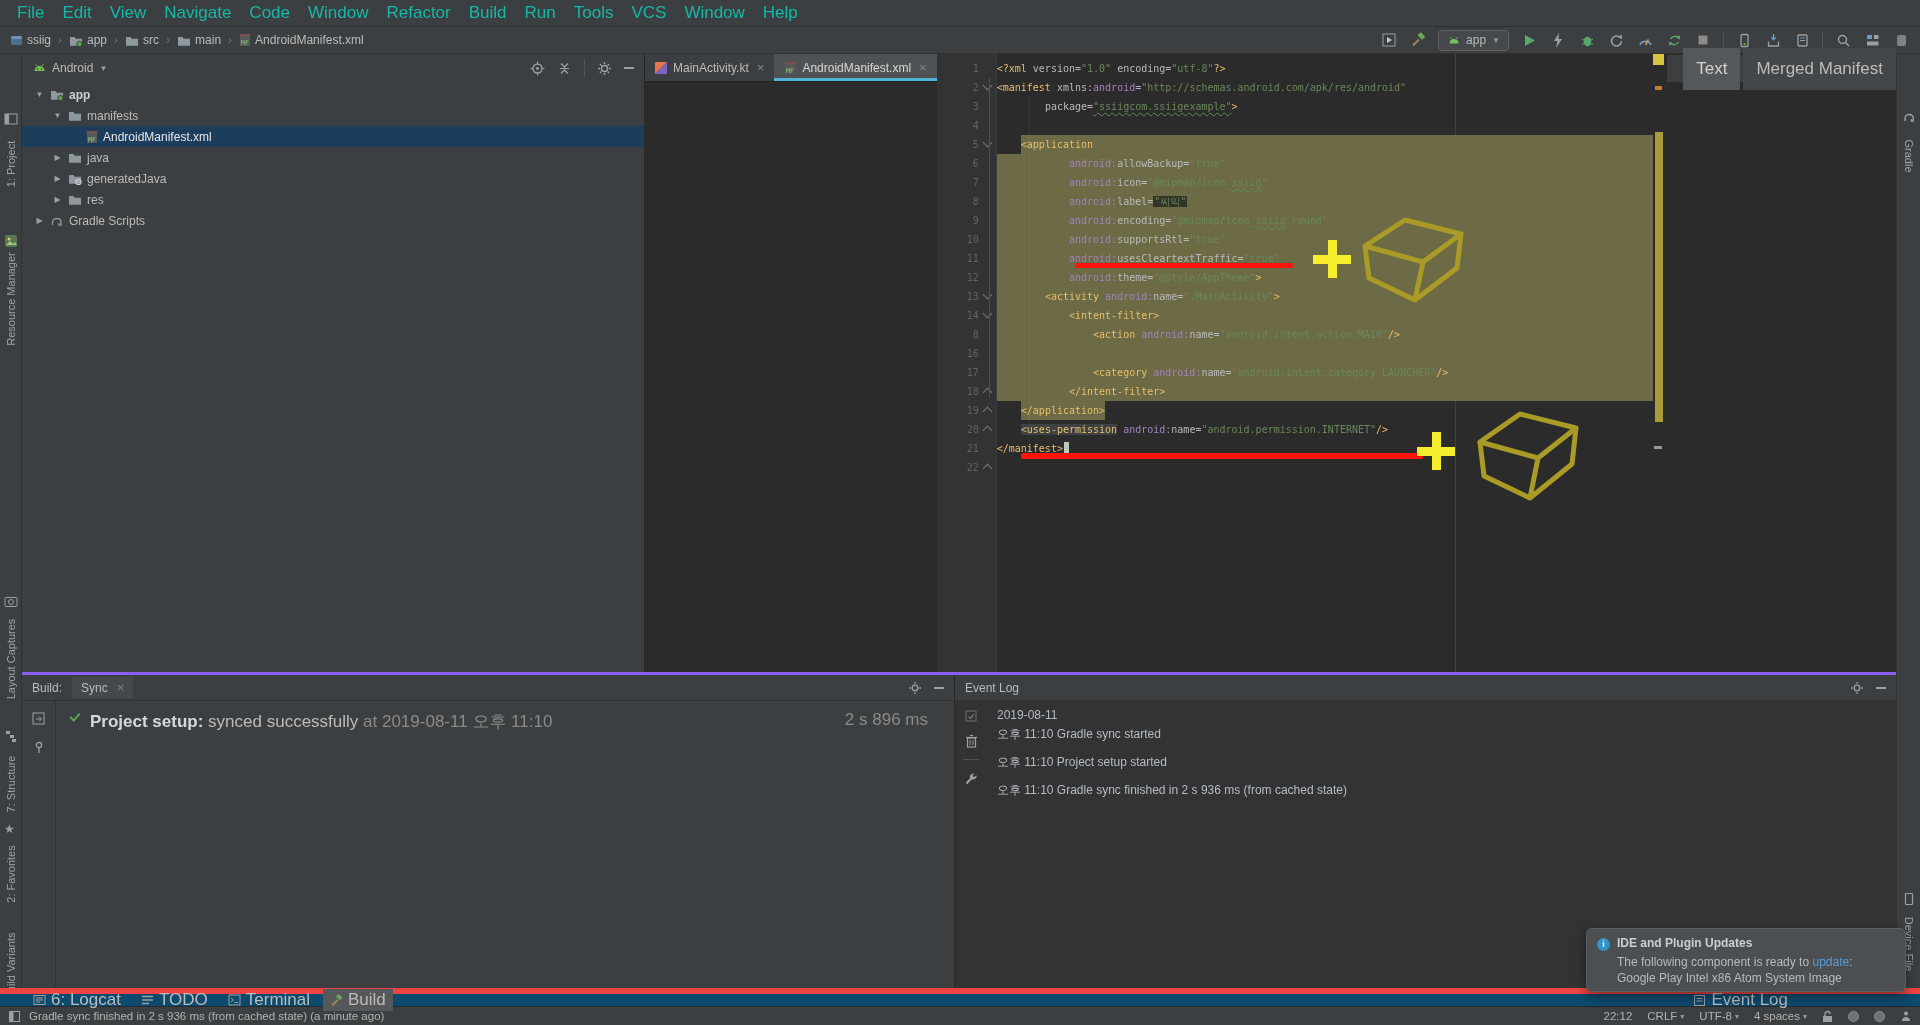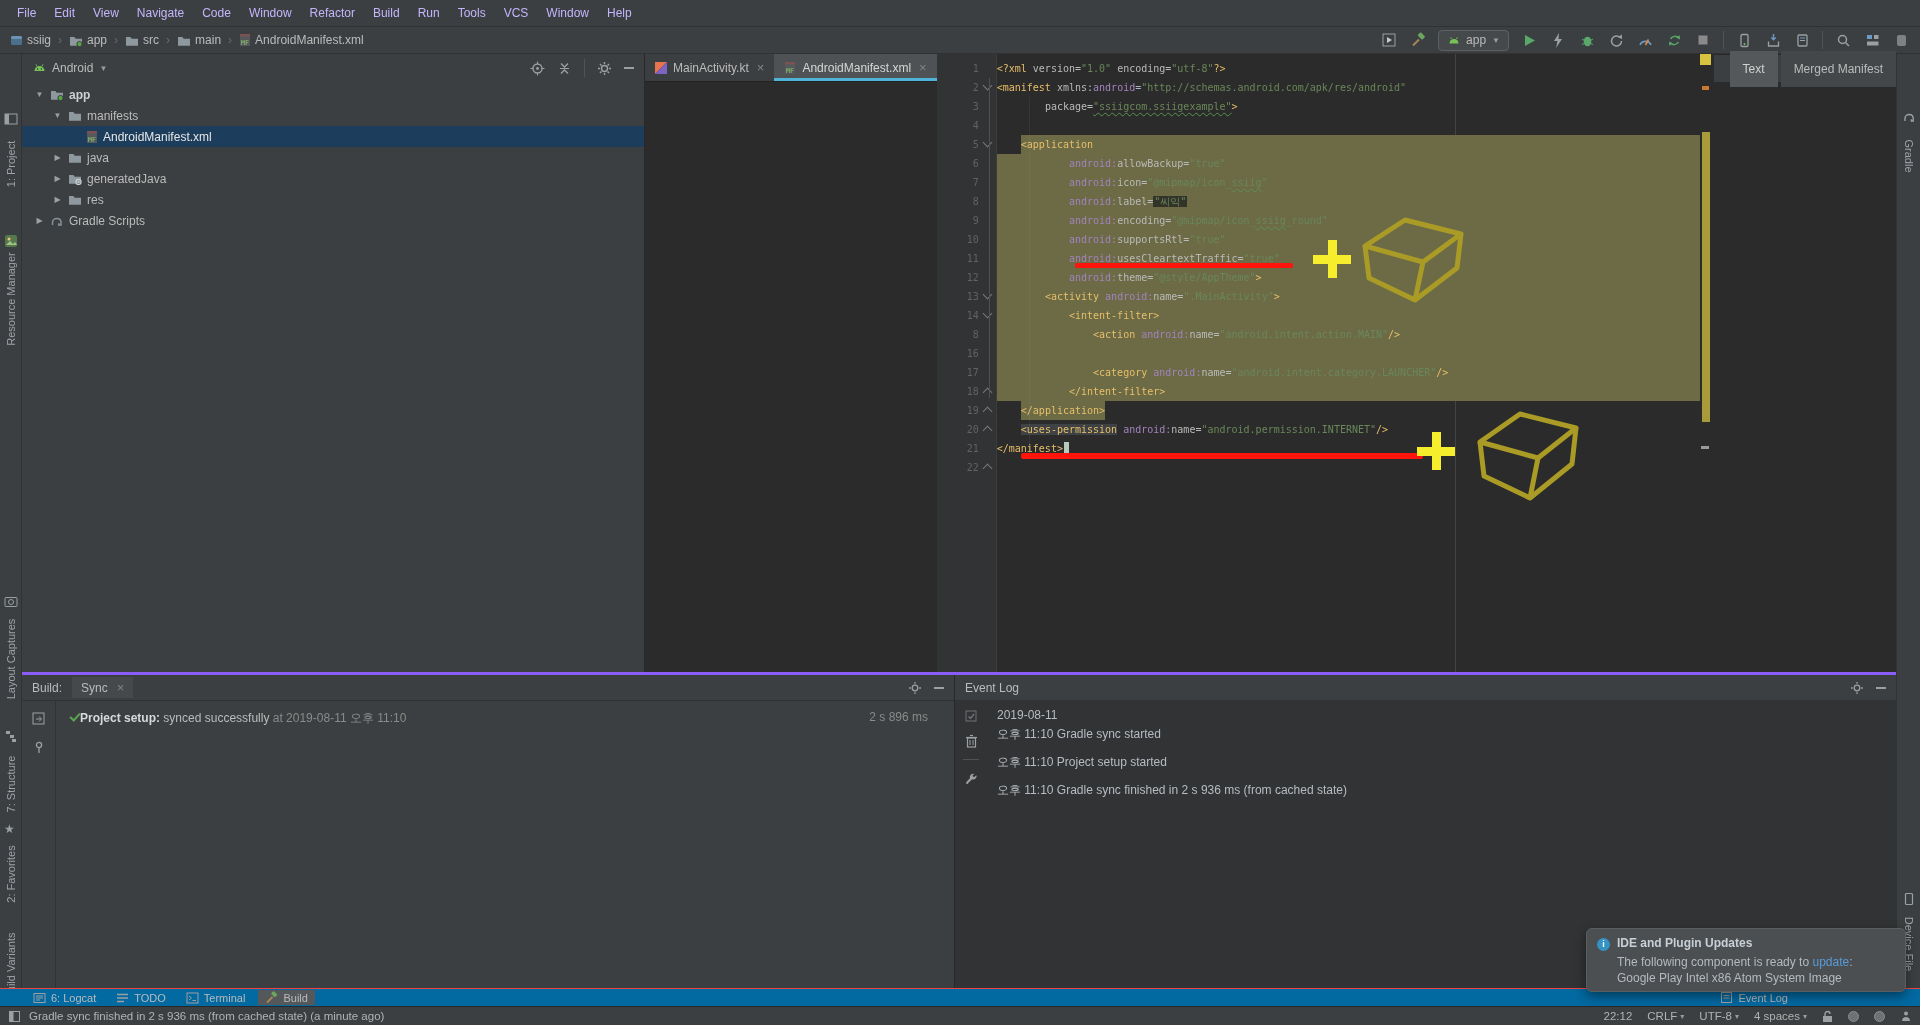--- a/index.html
+++ b/index.html
@@ -3,21 +3,21 @@
 <meta charset="utf-8">
 <style>
   html,body{margin:0;padding:0;background:#1e1e1e}
   #app{position:relative;width:1920px;height:1025px;background:#3c3f41;color:#bbbbbb;
        font-family:"Liberation Sans",sans-serif;font-size:12px;overflow:hidden;user-select:none}
   *{box-sizing:border-box}
   svg{display:block}
 
   
   #menubar{height:27px;display:flex;align-items:center;padding-left:8px;background:#3c3f41;border-bottom:1px solid #323232}
-  #menubar .mi{padding:0 9px;font-size:12px;color:#c4b5fd}
+  #menubar .mi{padding:0 9px;font-size:17px;color:#14b8a6}
 
   
   #toolbar{height:27px;display:flex;align-items:center;justify-content:space-between;padding:0 10px;border-bottom:1px solid #323232}
   #breadcrumbs{display:flex;align-items:center;gap:7px}
   .crumb{display:flex;align-items:center;gap:4px;color:#bbbbbb}
   .bsep{color:#6a6a6a;font-size:12px}
   #toolbar-right{display:flex;align-items:center;gap:11px}
   .ticon{width:18px;height:18px;display:flex;align-items:center;justify-content:center}
   .tdiv{width:1px;height:18px;background:#515354}
   #run-combo{display:flex;align-items:center;gap:6px;border:1px solid #5e6163;background:#45494b;border-radius:4px;padding:2px 8px;height:21px}
@@ -81,49 +81,49 @@
   #margin-guide{position:absolute;left:518px;top:0;bottom:0;width:1px;background:#434343}
   #indent-guide{position:absolute;left:92px;top:43px;height:360px;width:1px;background:rgba(187,187,187,.08)}
   .red-line{position:absolute;background:#ff140b;border-radius:2px;z-index:6}
   .plus{position:absolute;width:38px;height:38px;z-index:7}
   .plus::before{content:"";position:absolute;left:0;top:15px;width:38px;height:9px;background:#f6ed2d}
   .plus::after{content:"";position:absolute;left:15px;top:0;width:9px;height:38px;background:#f6ed2d}
   .sketch{position:absolute;z-index:7}
   .mark{position:absolute;z-index:8}
 
   #editor-bottom-tabs{height:28px;background:#3c3f41;border-top:1px solid #282828;display:flex;align-items:center;gap:3px;padding-left:16px;flex:none}
-  .btab{padding:11px 13px;font-size:12px;background:#44474a;color:#bbbbbb}
+  .btab{padding:11px 13px;font-size:17px;background:#44474a;color:#bbbbbb}
   .btab.active{background:#55585a;color:#d2d2d2}
 
   
   #bottom-row{flex:1;display:flex;border-top:3px solid #8b5cf6;min-height:0}
   #build-panel{width:933px;display:flex;flex-direction:column;border-right:1px solid #282828;background:#3c3f41}
   #build-header{height:26px;display:flex;align-items:center;gap:10px;padding:0 10px;border-bottom:1px solid #323232}
   .hdr-icons{margin-left:auto;display:flex;align-items:center;gap:12px}
   .bp-tab{background:#46494c;padding:3px 9px;display:flex;align-items:center;gap:7px}
   #build-body{flex:1;display:flex;min-height:0}
   #build-strip{width:34px;border-right:1px solid #323232;display:flex;flex-direction:column;align-items:center;gap:14px;padding-top:10px}
-  #build-main{flex:1;padding:9px 12px;display:flex;align-items:flex-start;gap:0;font-size:12px}
+  #build-main{flex:1;padding:9px 12px;display:flex;align-items:flex-start;gap:10px;font-size:17px}
   .chk{width:12px;height:12px;position:relative;margin-top:2px}
   .chk::after{content:"";position:absolute;left:2px;top:1px;width:8px;height:4px;border-left:2px solid #5ba653;border-bottom:2px solid #5ba653;transform:rotate(-48deg)}
   .dim{color:#8a8a8a}
   #build-duration{margin-left:auto;color:#8a8a8a;padding-right:14px}
   .minbar{width:10px;height:2px;background:#9da0a3}
 
   #event-log{flex:1;display:flex;flex-direction:column;background:#313335;min-width:0}
   #el-header{height:26px;background:#3c3f41;display:flex;align-items:center;padding:0 10px;border-bottom:1px solid #323232}
   #el-body{flex:1;display:flex;min-height:0}
   #el-strip{width:32px;display:flex;flex-direction:column;align-items:center;gap:11px;padding-top:8px}
   .strip-div{width:16px;height:1px;background:#505254}
   #el-entries{padding:7px 8px 0 10px;font-size:12px;color:#b6bcc2}
   .el-line{height:18px;white-space:nowrap}
   .el-gap{height:10px}
 
   
-  #tool-row{height:18px;display:flex;align-items:center;gap:6px;padding-left:26px;border-top:1px solid #ef4444;position:relative;font-size:11px;background:#0369a1}
+  #tool-row{height:18px;display:flex;align-items:center;gap:6px;padding-left:26px;border-top:6px solid #ef4444;position:relative;font-size:17px;background:#0c4a6e}
   .twb{display:flex;align-items:center;gap:5px;padding:1px 7px;color:#bbbbbb}
   .twb.active{background:#55585b}
   #tw-right{position:absolute;right:132px;display:flex;align-items:center;gap:5px}
 
   #statusbar{height:19px;display:flex;align-items:center;gap:8px;padding:0 8px;border-top:1px solid #282828;font-size:11.5px;color:#b2b2b2;background:#3c3f41}
   #sb-right{margin-left:auto;display:flex;align-items:center;gap:15px}
   .sb-item{display:flex;align-items:center;gap:3px}
   .circ{width:11px;height:11px;border-radius:50%;background:#6f7274;border:1px solid #8a8d8f}
 
   

